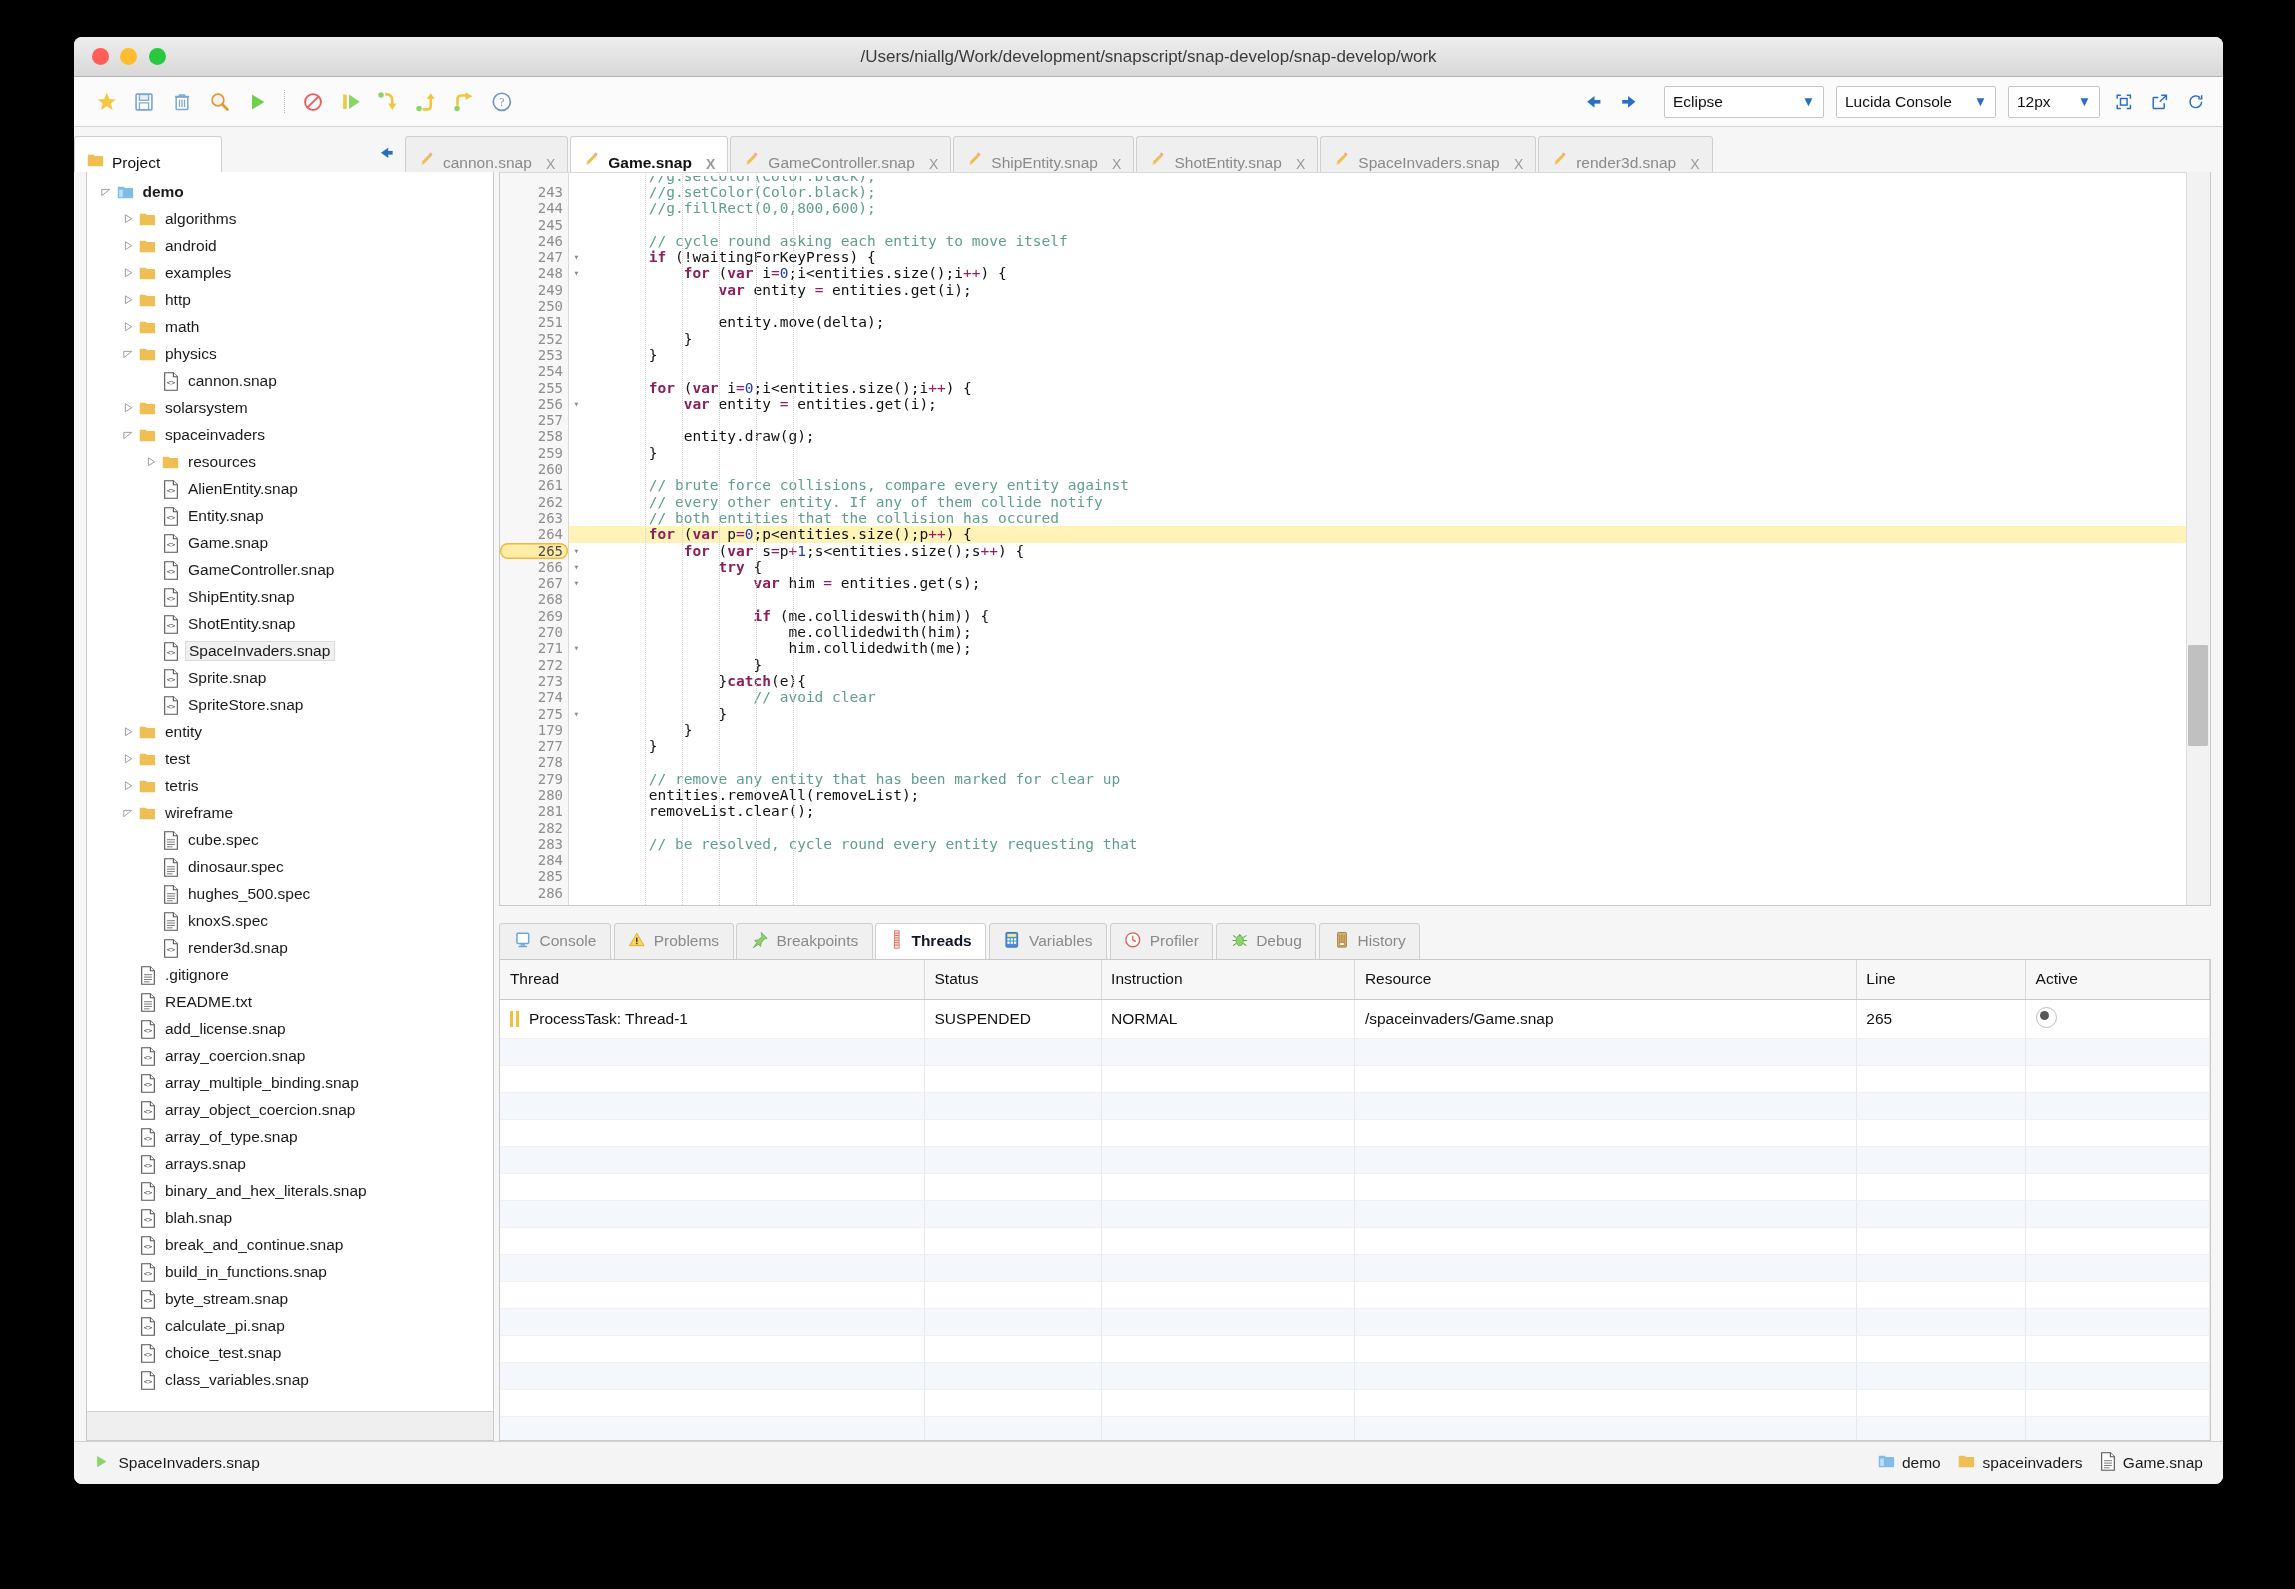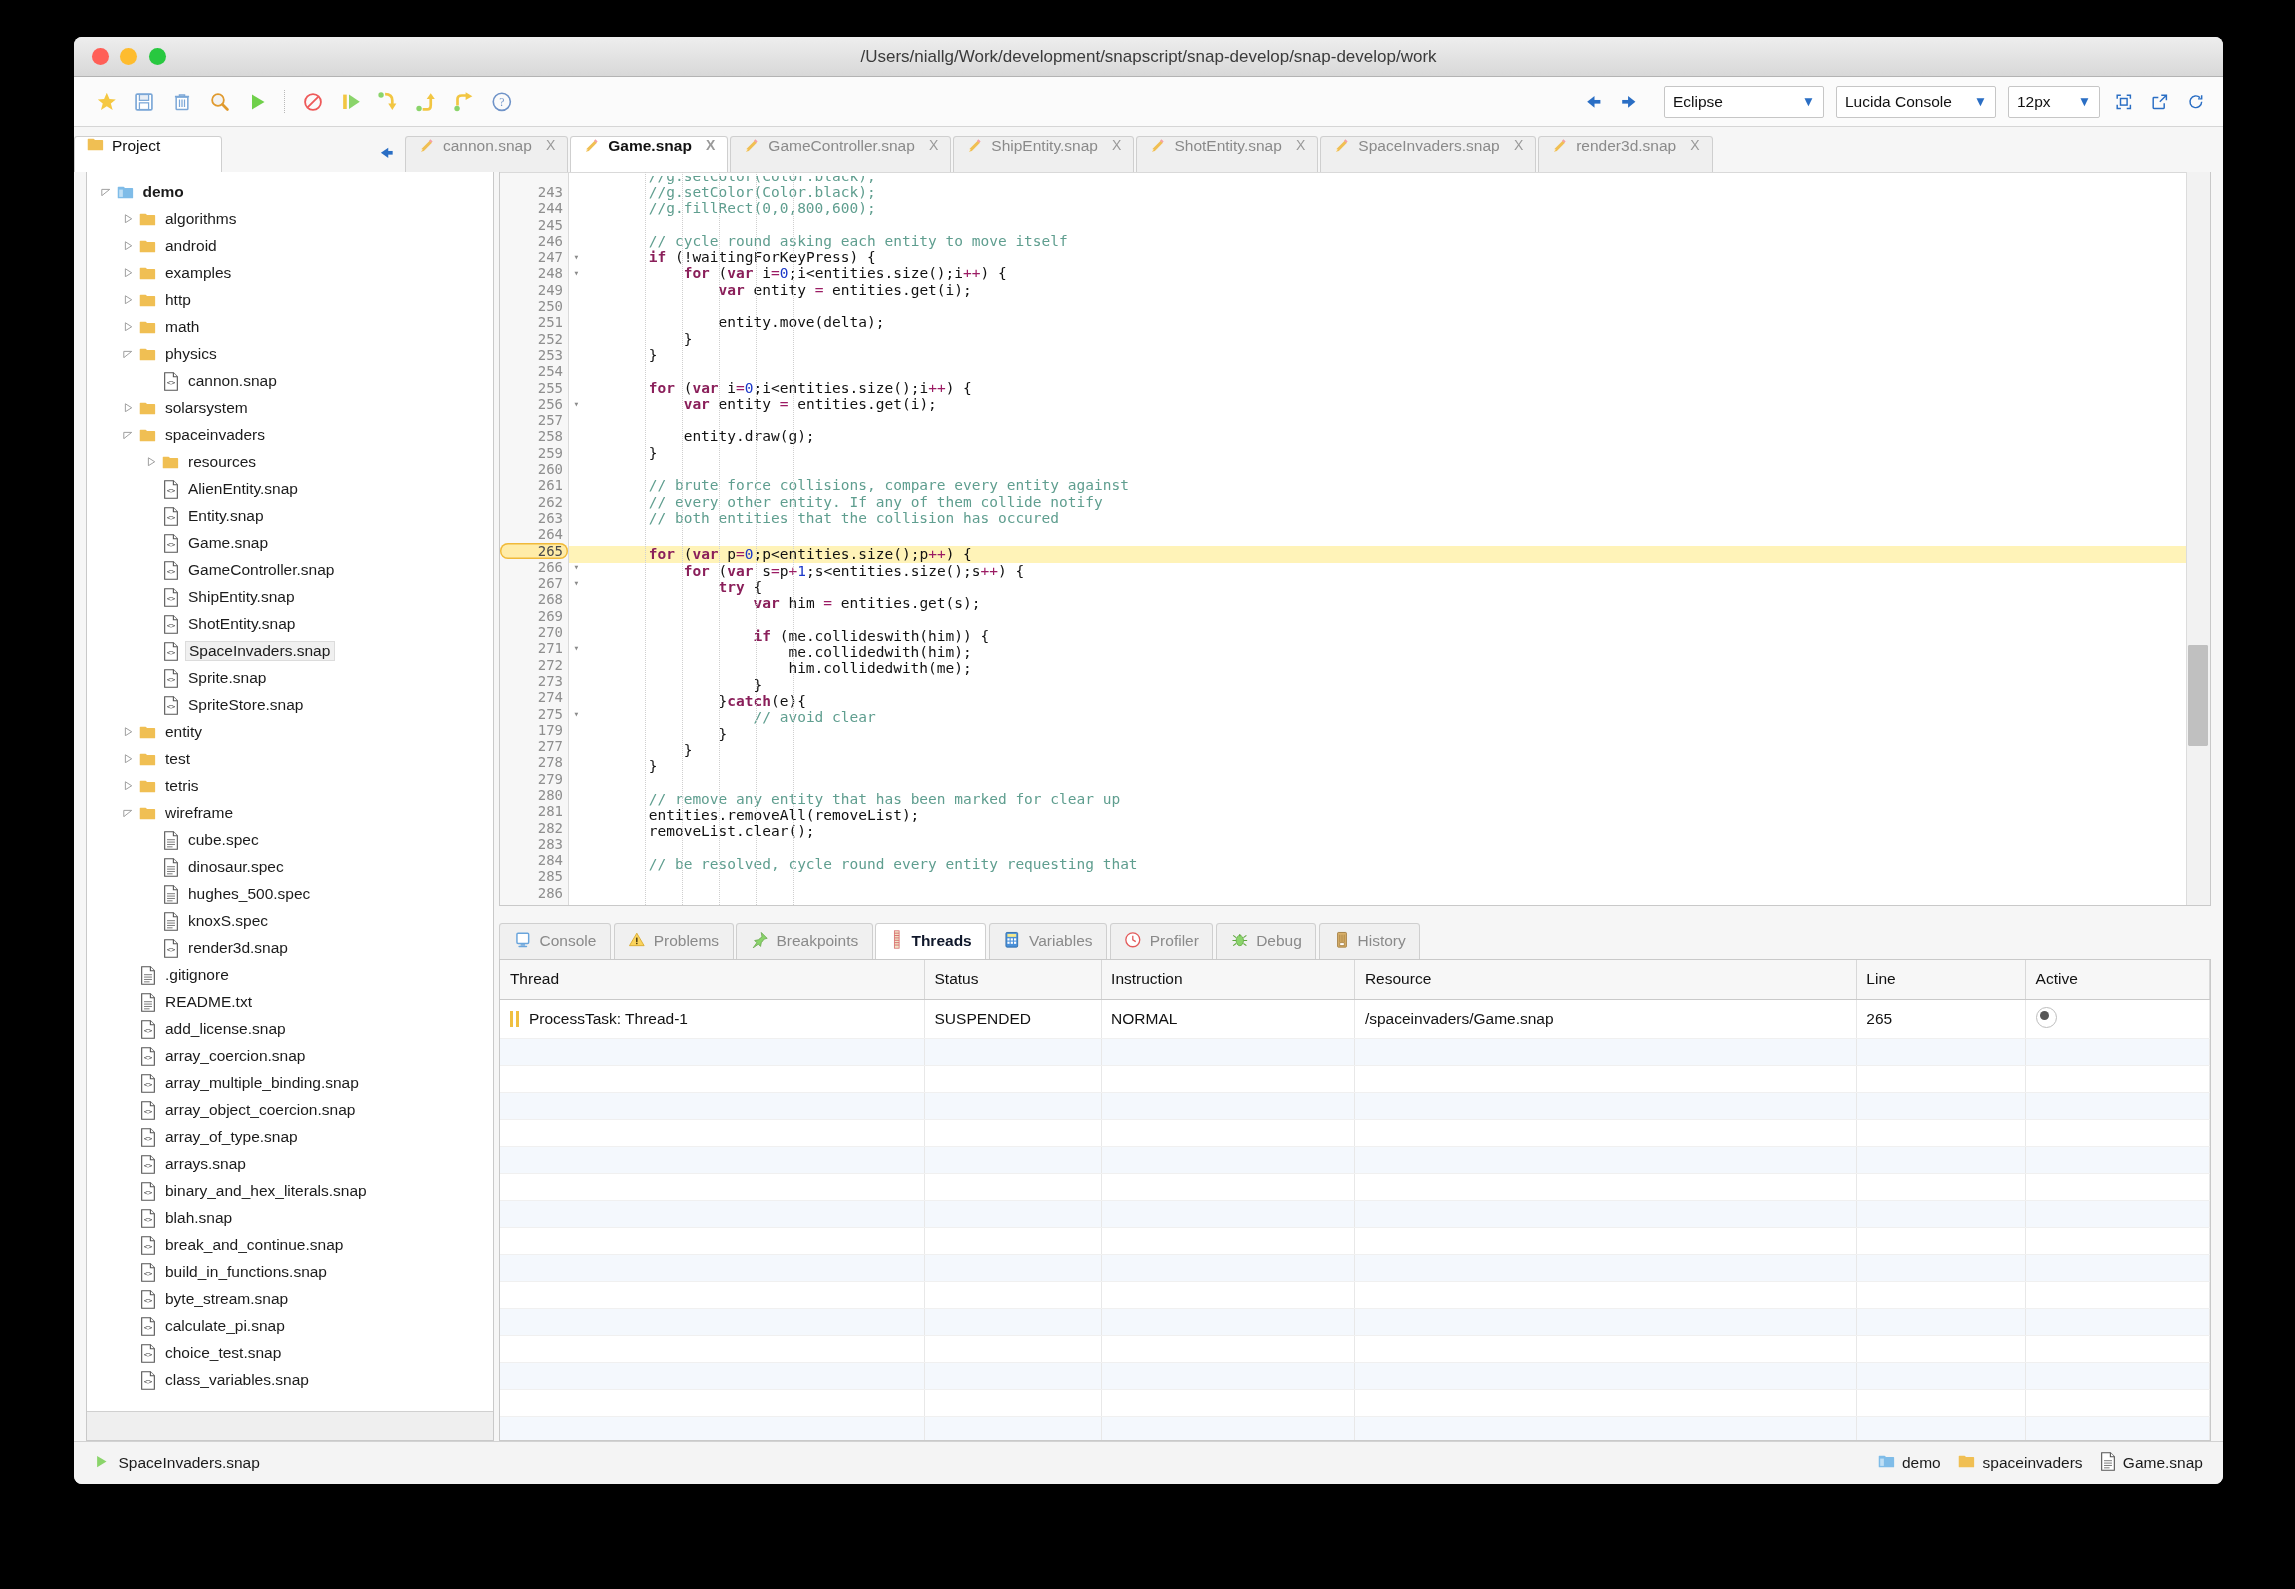--- a/index.html
+++ b/index.html
@@ -33,21 +33,21 @@
   .combo .lbl{flex:1;white-space:nowrap;}
   .combo.w1{width:142px;margin-left:12px;}
   .combo.w2{width:142px;}
   .combo.w3{width:74px;}
   .caret{color:#2a6ec4;font-size:13.5px;line-height:1;}
   .icobtn{width:24px;height:24px;display:flex;align-items:center;justify-content:center;cursor:pointer;}
 
   
   .tabstrip{height:45px;flex:0 0 45px;background:#f6f6f6;display:flex;align-items:flex-end;padding:0 0 0 0;position:relative;}
   .projtabwrap{width:331px;flex:0 0 331px;display:flex;align-items:flex-end;position:relative;}
-  .tab{height:35px;display:flex;align-items:flex-start;gap:7.4px;padding:0 12px;border:0.7px solid #cfcfcf;
+  .tab{height:35px;display:flex;align-items:flex-end;gap:7.4px;padding:0 12px;border:0.7px solid #cfcfcf;
        border-bottom:none;border-radius:3.4px 3.4px 0 0;background:#efefef;font-size:15.5px;color:#8a8a8a;
        cursor:pointer;white-space:nowrap;margin-right:2px;}
   .tab.active{background:#ffffff;color:#111;font-weight:bold;}
   .tab .x{color:#9a9a9a;font-size:14px;margin-left:6.8px;}
   .projtab{width:122px;justify-content:flex-start;}
   .projtab.active{color:#111;font-weight:normal;}
   .backarrow{margin-left:auto;margin-right:9.5px;margin-bottom:8px;cursor:pointer;}
   .editortabs{display:flex;align-items:flex-end;overflow:hidden;flex:1;}
 
   
@@ -67,21 +67,21 @@
   
   .editor{flex:0 0 733px;background:#fff;border:0.7px solid #c9c9c9;border-top:none;display:flex;min-width:0;position:relative;overflow:hidden;}
   .gutter{width:68px;flex:0 0 68px;background:#f7f7f7;border-right:0.7px solid #dadada;padding-top:4px;}
   .gline{height:16.3px;line-height:16.3px;text-align:right;padding-right:5.4px;font-size:14px;color:#8e8e8e;
          font-family:"DejaVu Sans Mono",monospace;position:relative;}
   .gline .fold{position:absolute;right:-10.8px;top:0;font-size:9.5px;color:#8a8a8a;}
   .gline.cur{background:#ffeca8;color:#4a4a4a;border-radius:8.8px;box-shadow:inset 0 0 0 1.4px #f0b93a;}
   .codearea{flex:1;position:relative;overflow:hidden;padding-top:4px;}
   .cline{height:16.3px;line-height:16.3px;font-size:14.5px;font-family:"DejaVu Sans Mono",monospace;
          white-space:pre;color:#111;padding-left:9.5px;}
-  .cline.hl{background:#fff3b8;margin-top:20px;}
+  .cline.hl{background:#fff3b8;}
   .cmt{color:#5f9e8f;}
   .kw{color:#8a1f5a;font-weight:bold;}
   .num{color:#1a37c8;}
   .op{color:#9b1b63;}
   .indent-guides{position:absolute;inset:0;pointer-events:none;}
   .ig{position:absolute;top:0;bottom:0;border-left:0.7px dotted #cfcfcf;}
   .vscroll{position:absolute;right:0;top:0;bottom:0;width:23px;background:#f2f2f2;border-left:0.7px solid #dcdcdc;}
   .vthumb{position:absolute;left:1.4px;width:20px;background:#c0c0c0;border-radius:1.4px;}
   .editor-topline{position:absolute;left:0;right:0;top:0;height:1.4px;background:#d9d9d9;}
 

